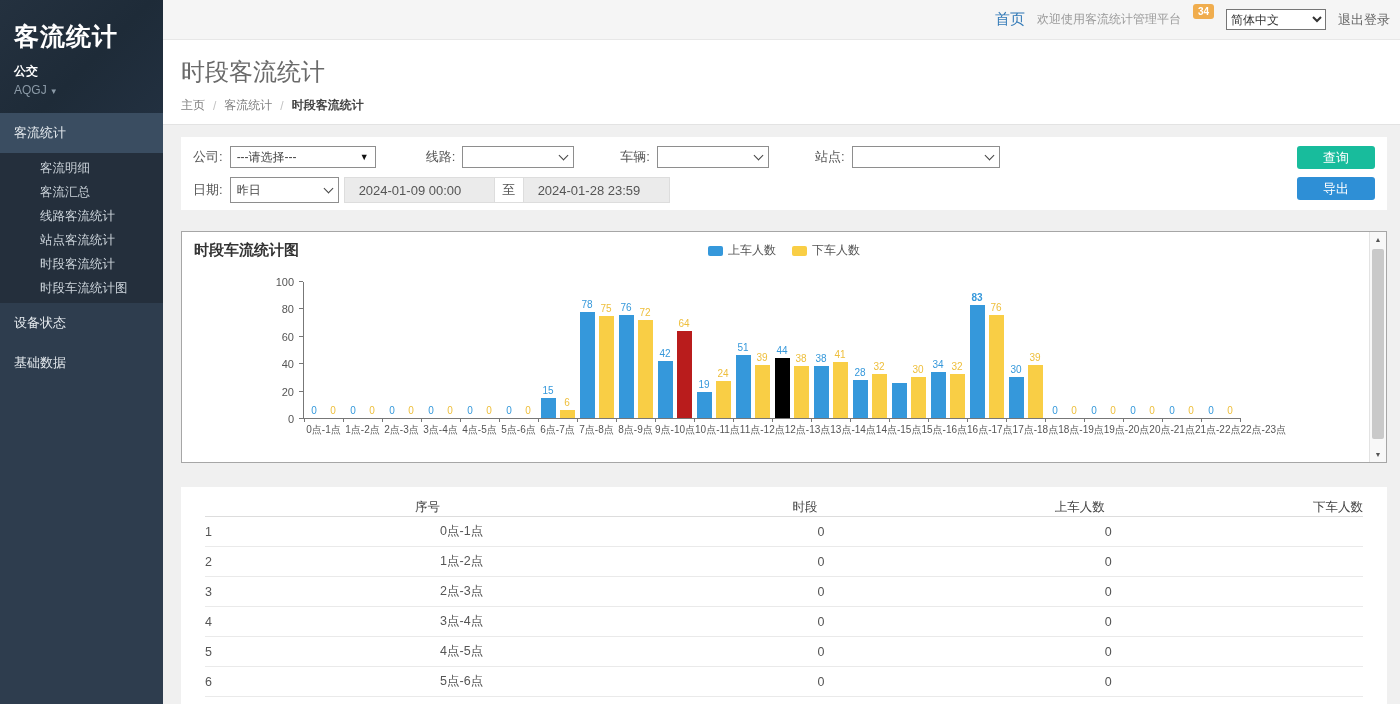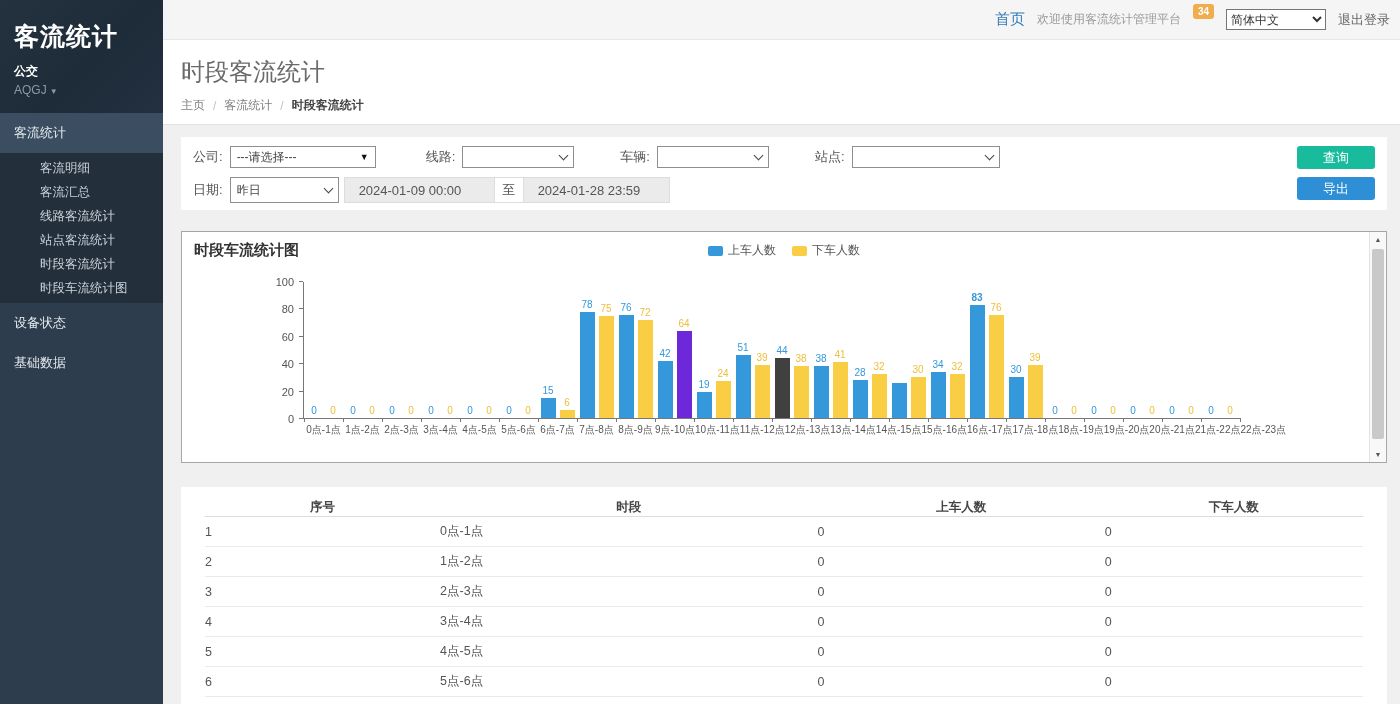--- a/index.html
+++ b/index.html
@@ -90,21 +90,21 @@
 
   .vscroll { position:absolute; top:0; right:0; bottom:0; width:17px; background:#f8f8f8; border-left:1px solid #e3e3e3; }
   .varrow { position:absolute; left:0; right:0; height:15px; display:flex; align-items:center; justify-content:center;
     font-size:7px; color:#555; cursor:pointer; }
   .varrow.down { bottom:0; }
   .vthumb { position:absolute; left:2px; right:2px; top:17px; bottom:23px; background:#c9c9c9; border-radius:2px; cursor:pointer; }
 
   
   .table-panel { margin-top:24px; height:217px; background:#fff; padding:0 24px; overflow:hidden; }
   table { width:100%; border-collapse:collapse; table-layout:fixed; }
-  th { text-align:center; font-size:12.5px; color:#444; font-weight:bold; padding:12px 0 0 0; border-bottom:1px solid #ddd; }
+  th { text-align:right; font-size:12.5px; color:#444; font-weight:normal; padding:12px 0 0 0; border-bottom:1px solid #ddd; }
   td { font-size:12.5px; color:#555; padding:6px 0; border-bottom:1px solid #eaeaea; height:26px; }
   col.c1{width:20.3%;} col.c2{width:32.6%;} col.c3{width:24.8%;} col.c4{width:22.3%;}
 </style>
 </head>
 <body>
 
 <div class="page">
 
   <aside class="sidebar">
     <div class="logo-area">
@@ -368,42 +368,42 @@
                 <span class="bval" style="color: rgb(53, 152, 219);">76</span>
               </div>
               <div class="bar" style="height: 72%; background: rgb(249, 206, 69); margin-top: 44px;">
                 <span class="bval" style="color: rgb(238, 190, 58);">72</span>
               </div>
             </div>
             <div class="slot">
               <div class="bar" style="height: 42%; background: rgb(53, 152, 219);">
                 <span class="bval" style="color: rgb(53, 152, 219);">42</span>
               </div>
-              <div class="bar" style="height: 64%; background: #6d28d9;">
+              <div class="bar" style="height: 64%; background: #b91c1c;">
                 <span class="bval" style="color: rgb(238, 190, 58);">64</span>
               </div>
             </div>
             <div class="slot">
               <div class="bar" style="height: 19%; background: rgb(53, 152, 219);">
                 <span class="bval" style="color: rgb(53, 152, 219);">19</span>
               </div>
               <div class="bar" style="height: 27%; background: rgb(249, 206, 69);">
                 <span class="bval" style="color: rgb(238, 190, 58);">24</span>
               </div>
             </div>
             <div class="slot">
               <div class="bar" style="height: 46%; background: rgb(53, 152, 219);">
                 <span class="bval" style="color: rgb(53, 152, 219);">51</span>
               </div>
               <div class="bar" style="height: 39%; background: rgb(249, 206, 69);">
                 <span class="bval" style="color: rgb(238, 190, 58);">39</span>
               </div>
             </div>
             <div class="slot">
-              <div class="bar" style="height: 44%; background: #404040;">
+              <div class="bar" style="height: 44%; background: #000000;">
                 <span class="bval" style="color: rgb(53, 152, 219);">44</span>
               </div>
               <div class="bar" style="height: 38%; background: rgb(249, 206, 69);">
                 <span class="bval" style="color: rgb(238, 190, 58);">38</span>
               </div>
             </div>
             <div class="slot">
               <div class="bar" style="height: 38%; background: rgb(53, 152, 219);">
                 <span class="bval" style="color: rgb(53, 152, 219);">38</span>
               </div>

